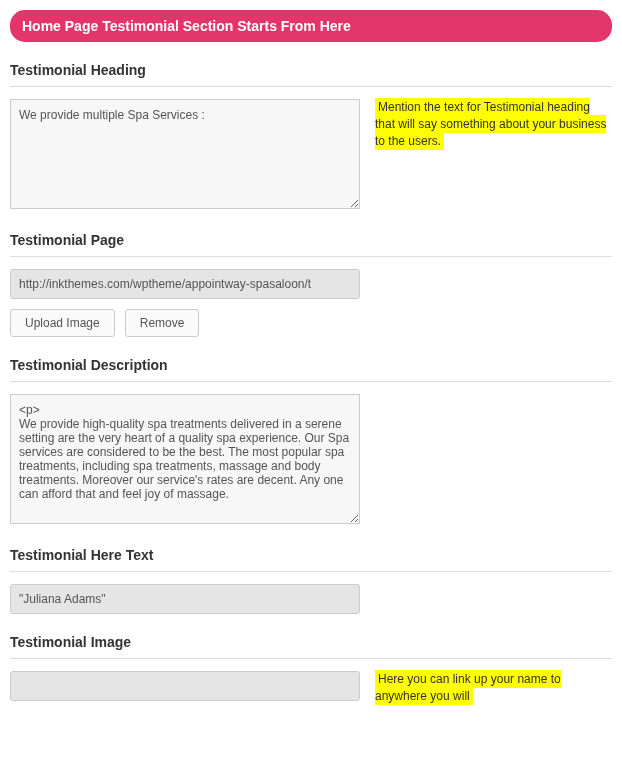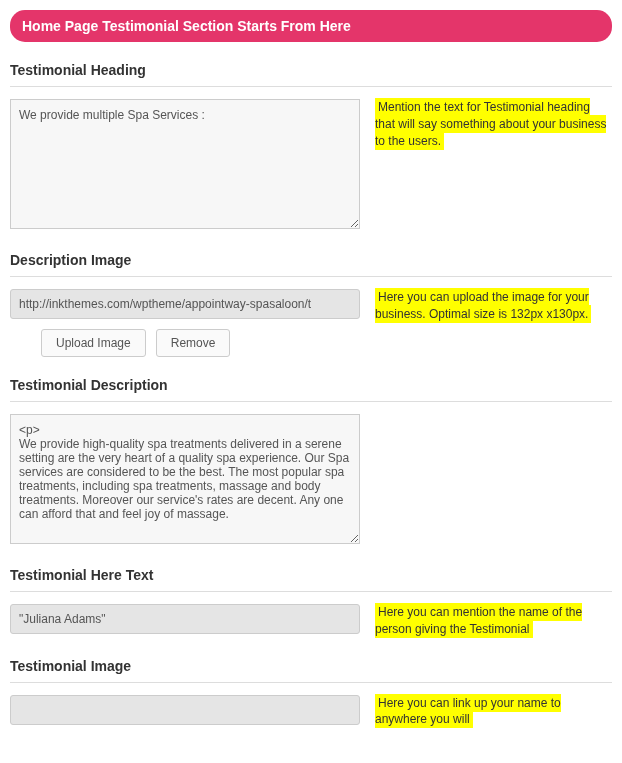--- a/index.html
+++ b/index.html
@@ -57,41 +57,40 @@
       width: 100%;
       border: 1px solid #ccc;
       background: #f7f7f7;
       padding: 8px;
       font-family: Arial, sans-serif;
       font-size: 12px;
       color: #555;
       resize: both;
     }
     .textarea-heading {
-      height: 130px;
+      height: 110px;
     }
     .textarea-description {
       height: 130px;
       overflow-y: scroll;
     }
     input[type="text"] {
       width: 100%;
       border: 1px solid #ccc;
       background: #e5e5e5;
       padding: 7px 8px;
       font-family: Arial, sans-serif;
       font-size: 12px;
       color: #555;
       border-radius: 3px;
     }
     .button-row {
       margin-top: 10px;
       display: flex;
       gap: 10px;
-      margin-left: 31px;
     }
     button {
       background: #fafafa;
       border: 1px solid #ccc;
       border-radius: 3px;
       padding: 6px 14px;
       font-size: 12px;
       color: #555;
       cursor: pointer;
     }
@@ -107,54 +106,48 @@
     <div class="field-left">
       <textarea class="textarea-heading" style="">We provide multiple Spa Services :</textarea>
     </div>
     <div class="field-right">
       <span class="help-text">Mention the text for Testimonial heading that will say something about your business to the users.</span>
     </div>
   </div>
 </div>
 
 <div class="field-block">
-  <div class="field-label">Description Image</div>
+  <div class="field-label">Testimonial Page</div>
   <div class="field-row">
     <div class="field-left">
       <input type="text" value="http://inkthemes.com/wptheme/appointway-spasaloon/t" style="">
       <div class="button-row">
         <button>Upload Image</button>
         <button>Remove</button>
       </div>
-    </div>
-    <div class="field-right">
-      <span class="help-text">Here you can upload the image for your business. Optimal size is 132px x130px.</span>
     </div>
   </div>
 </div>
 
 <div class="field-block">
   <div class="field-label">Testimonial Description</div>
   <div class="field-row">
     <div class="field-left">
       <textarea class="textarea-description" style="">&lt;p&gt;
 We provide high-quality spa treatments delivered in a serene setting are the very heart of a quality spa experience. Our Spa services are considered to be the best. The most popular spa treatments, including spa treatments, massage and body treatments. Moreover our service's rates are decent. Any one can afford that and feel joy of massage.</textarea>
     </div>
   </div>
 </div>
 
 <div class="field-block">
   <div class="field-label">Testimonial Here Text</div>
   <div class="field-row">
     <div class="field-left">
       <input type="text" value="&quot;Juliana Adams&quot;" style="">
     </div>
-    <div class="field-right">
-      <span class="help-text">Here you can mention the name of the person giving the Testimonial</span>
-    </div>
   </div>
 </div>
 
 <div class="field-block">
   <div class="field-label">Testimonial Image</div>
   <div class="field-row">
     <div class="field-left">
       <input type="text" value="" style="">
     </div>
     <div class="field-right">

